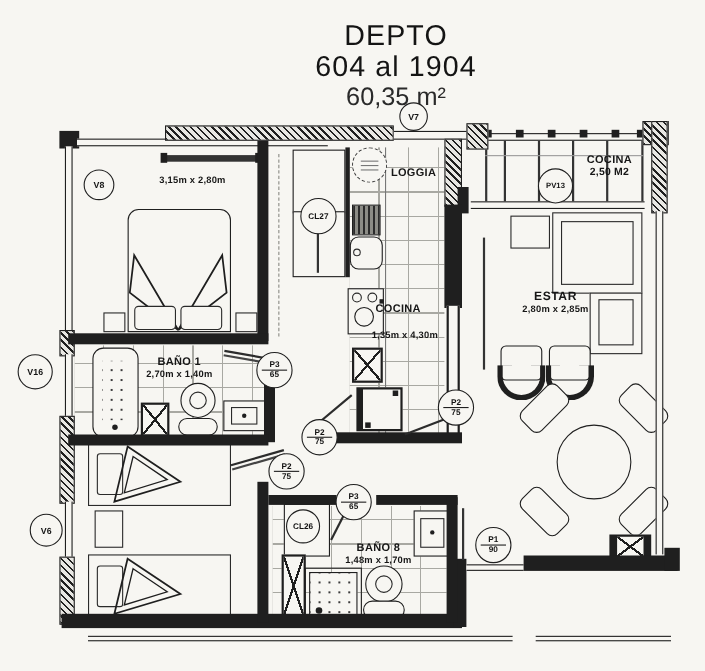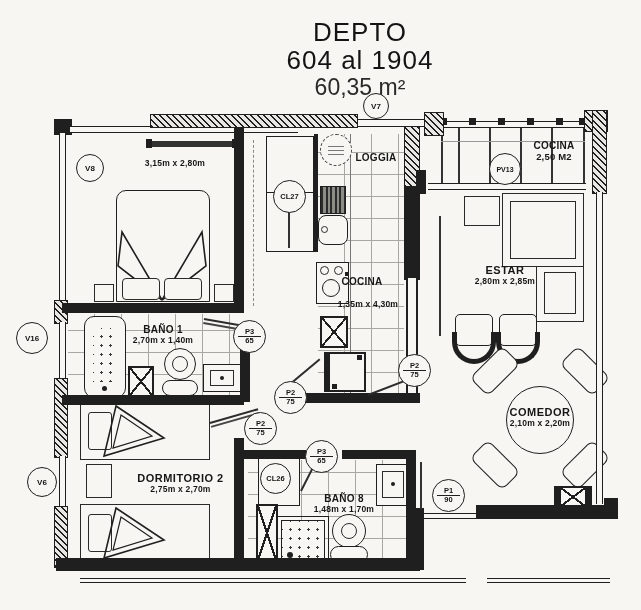--- a/index.html
+++ b/index.html
@@ -245,28 +245,20 @@
     <span>1,35m x 4,30m</span>
   </div>
   <div class="abs rlabel" style="left:455px; top:264px; width:100px;">
     <div class="rname">ESTAR</div>
     <div class="rdims">2,80m x 2,85m</div>
   </div>
   <div class="abs rlabel" style="left:118px; top:324px; width:90px;">
     <div class="rname-sm">BAÑO 1</div>
     <div class="rdims">2,70m x 1,40m</div>
   </div>
-  <div class="abs rlabel" style="left:495px; top:406px; width:90px; z-index:6;">
-    <div class="rname">COMEDOR</div>
-    <div class="rdims">2,10m x 2,20m</div>
-  </div>
-  <div class="abs rlabel" style="left:108px; top:472px; width:145px;">
-    <div class="rname">DORMITORIO 2</div>
-    <div class="rdims">2,75m x 2,70m</div>
-  </div>
   <div class="abs rlabel" style="left:300px; top:493px; width:88px; z-index:6;">
     <div class="rname-sm">BAÑO 8</div>
     <div class="rdims">1,48m x 1,70m</div>
   </div>
 
   <div class="abs circ" style="left:76px; top:154px; width:28px; height:28px;">
       <span>V8</span>
     </div>
   <div class="abs circ" style="left:363px; top:93px; width:26px; height:26px;">
       <span>V7</span>

